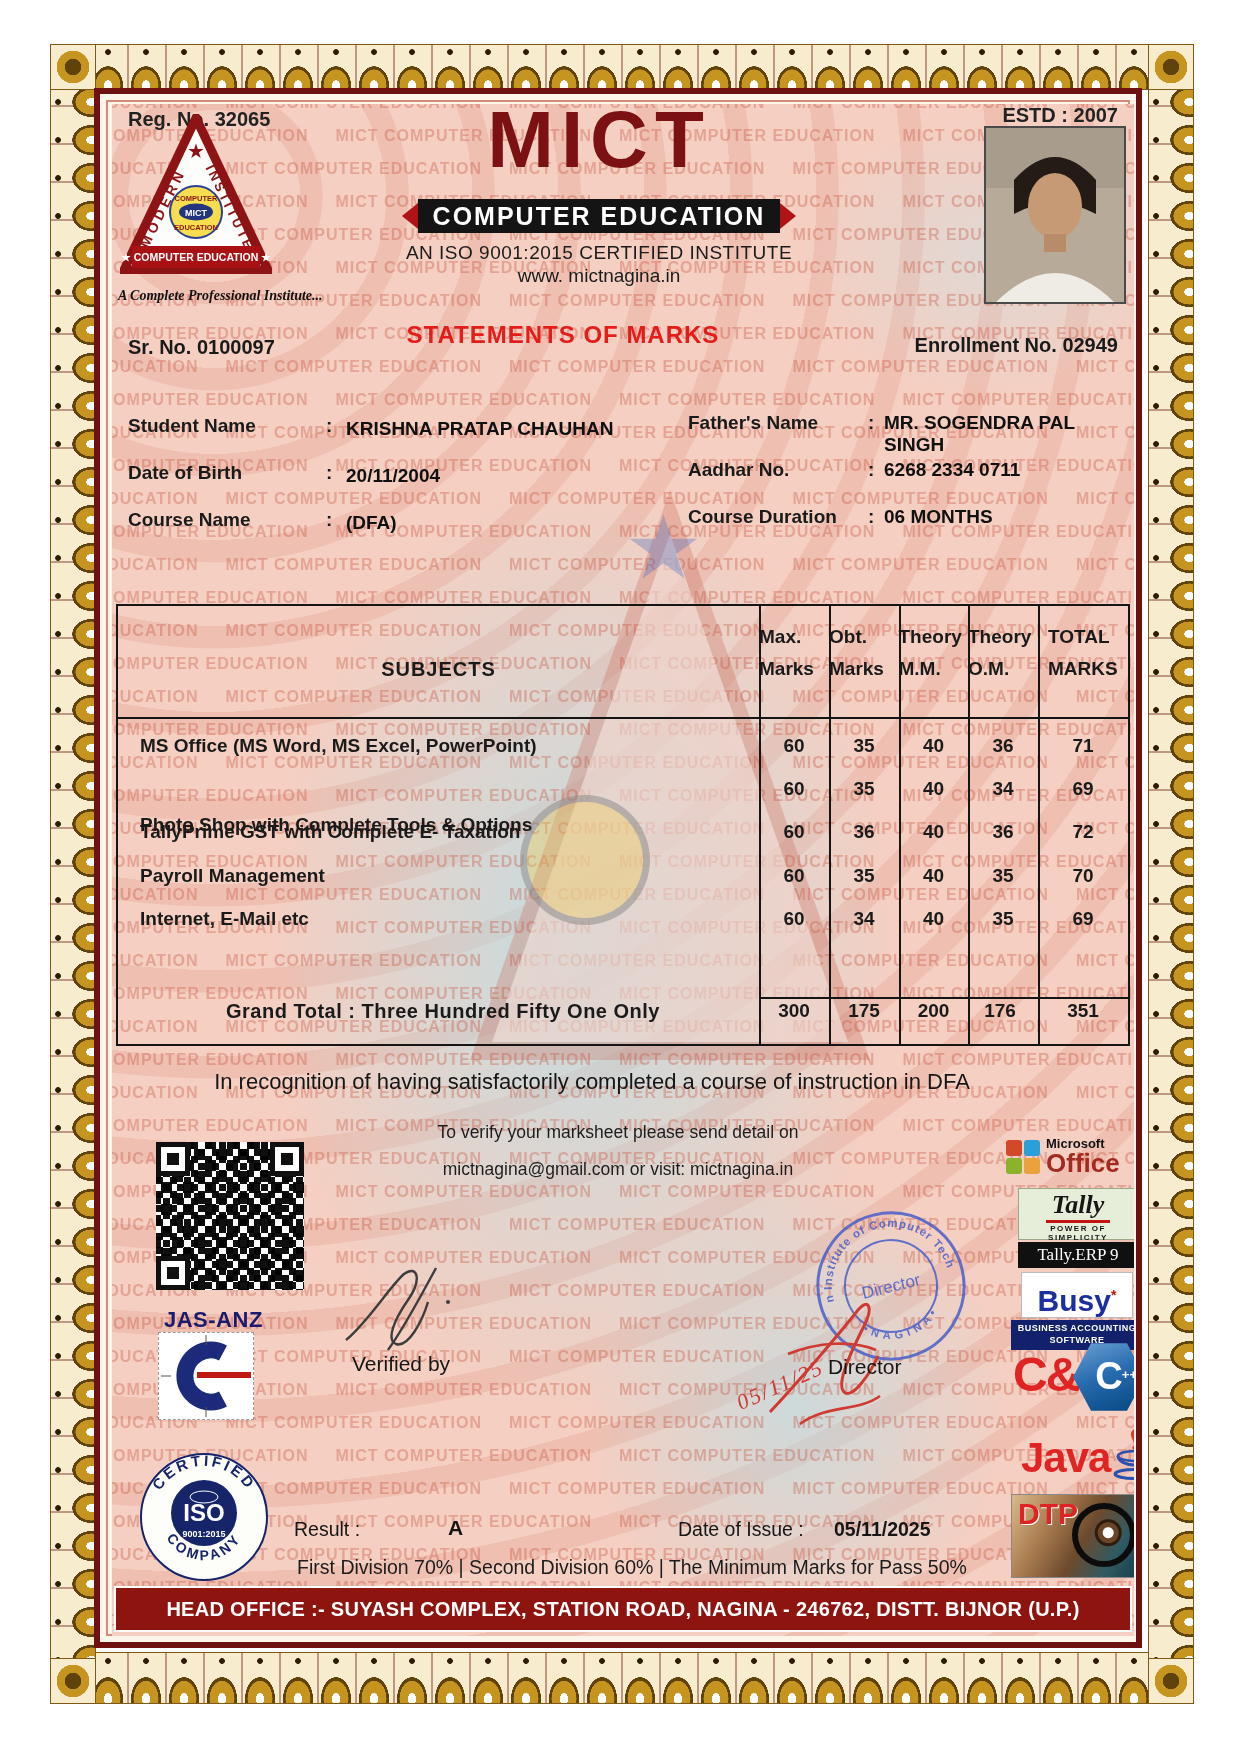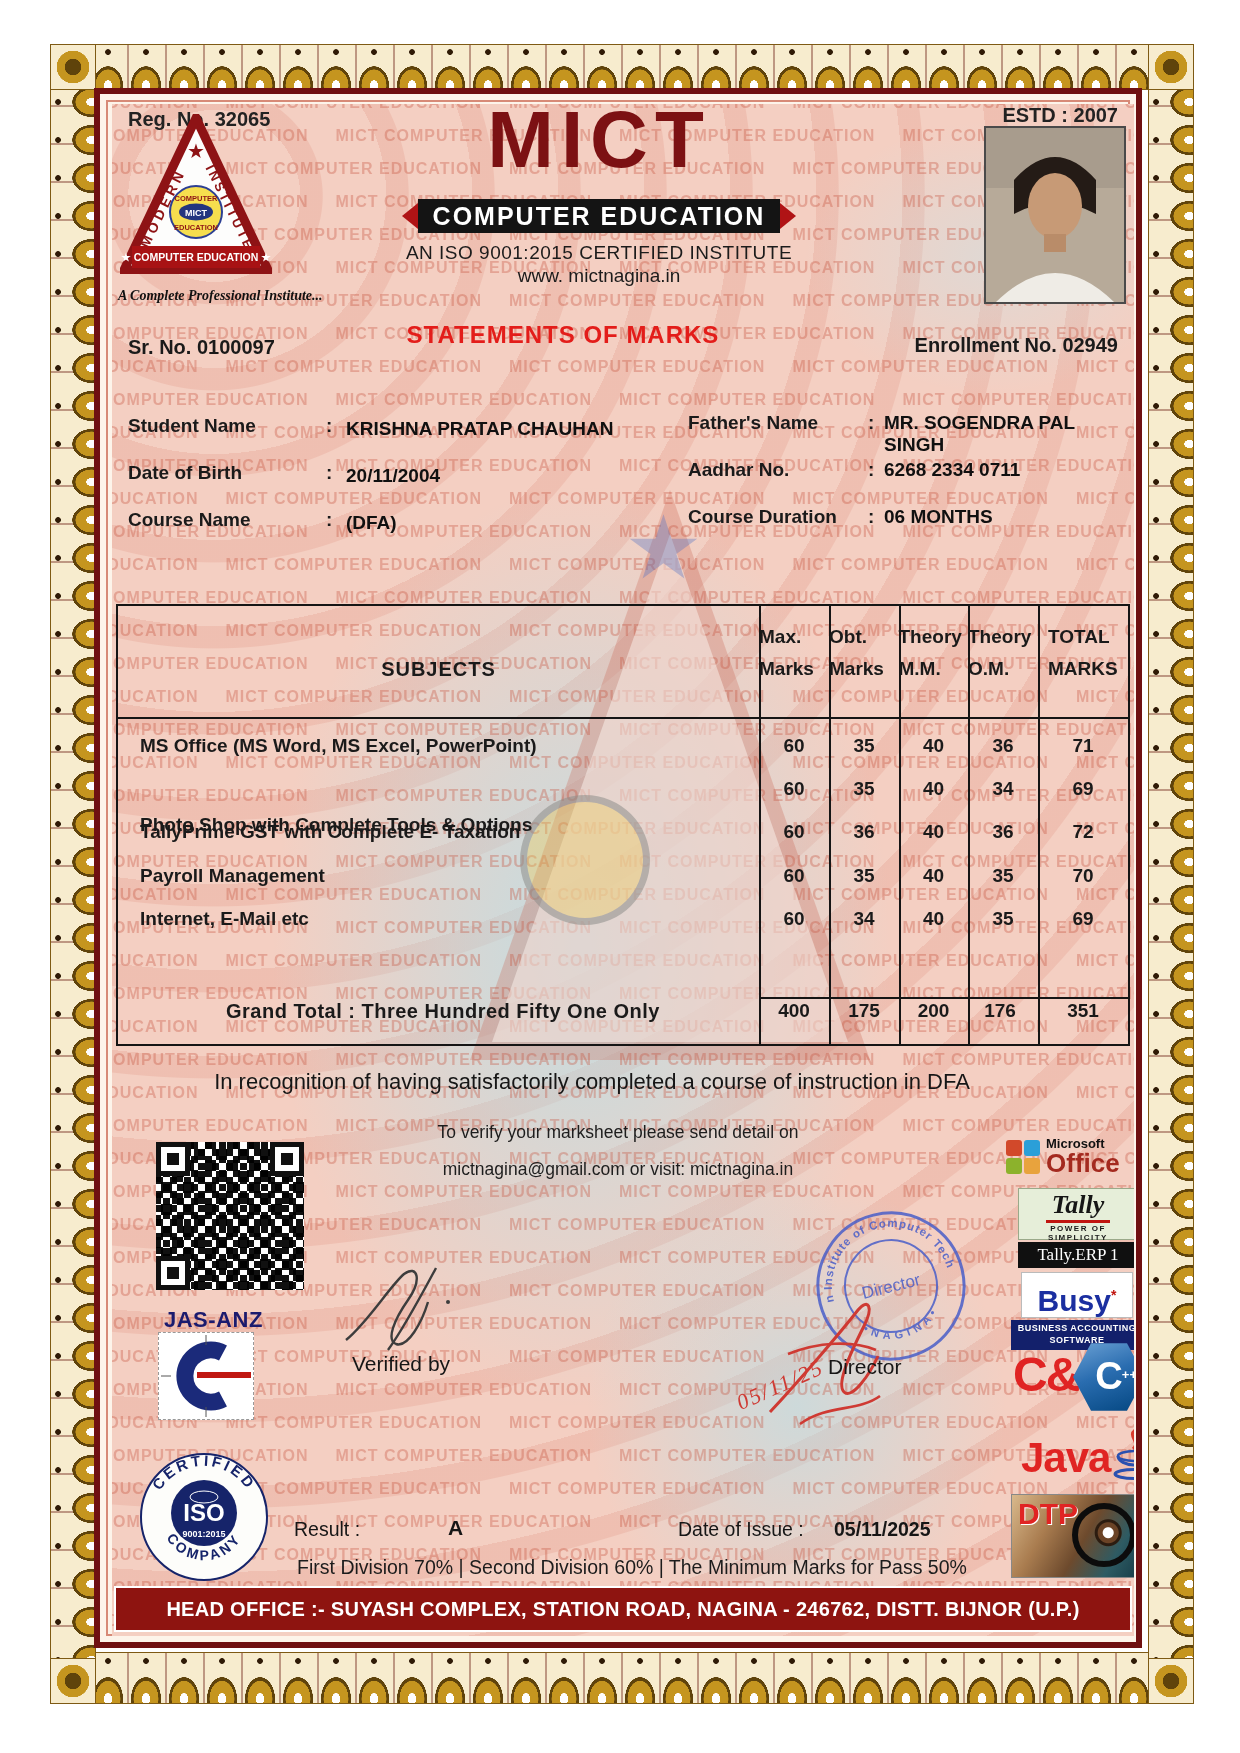--- a/index.html
+++ b/index.html
@@ -312,21 +312,21 @@
         <div class="td-val" style="left: 780.5px; top: 259px; width: 70px;">40</div>
         <div class="td-val" style="left: 850px; top: 259px; width: 70px;">35</div>
         <div class="td-val" style="left: 930px; top: 259px; width: 70px;">70</div>
         <div class="td-sub" style="left: 22px; top: 302px;">Internet, E-Mail etc</div>
         <div class="td-val" style="left: 641px; top: 302px; width: 70px;">60</div>
         <div class="td-val" style="left: 711px; top: 302px; width: 70px;">34</div>
         <div class="td-val" style="left: 780.5px; top: 302px; width: 70px;">40</div>
         <div class="td-val" style="left: 850px; top: 302px; width: 70px;">35</div>
         <div class="td-val" style="left: 930px; top: 302px; width: 70px;">69</div>
         <div class="td-grand" style="left: 20px; top: 394px; width: 610px;">Grand Total : Three Hundred Fifty One Only</div>
-        <div class="td-val" style="left: 641px; top: 394px; width: 70px;">400</div>
+        <div class="td-val" style="left: 641px; top: 394px; width: 70px;">300</div>
         <div class="td-val" style="left: 711px; top: 394px; width: 70px;">175</div>
         <div class="td-val" style="left: 780.5px; top: 394px; width: 70px;">200</div>
         <div class="td-val" style="left: 850px; top: 394px; width: 64px;">176</div>
         <div class="td-val" style="left: 930px; top: 394px; width: 70px;">351</div>
       </div>
 
     <div class="el recognition">In recognition of having satisfactorily completed a course of instruction in DFA</div>
     <div class="el verify" style="top:1018px;">To verify your marksheet please send detail on</div>
     <div class="el verify" style="top:1055px;">mictnagina@gmail.com or visit: mictnagina.in</div>
 
@@ -344,21 +344,21 @@
           <div style="background:#e8a33d;"></div>
       </div>
       <div class="ms-txt-s">Microsoft</div>
       <div class="ms-txt-b">Office</div>
     </div>
 
     <div class="el tally-box">
       <span class="tally-word">Tally</span>
       <div class="tally-tag">POWER OF SIMPLICITY</div>
     </div>
-    <div class="el erp-bar">Tally.ERP 1</div>
+    <div class="el erp-bar">Tally.ERP 9</div>
 
     <div class="el busy-box">
       <span class="busy-word"><span>Busy</span><sup>*</sup></span>
     </div>
     <div class="el busy-bar">
       <div>BUSINESS ACCOUNTING</div>
         <div>SOFTWARE</div>
     </div>
 
     <div class="el c-amp">C&amp;</div>

